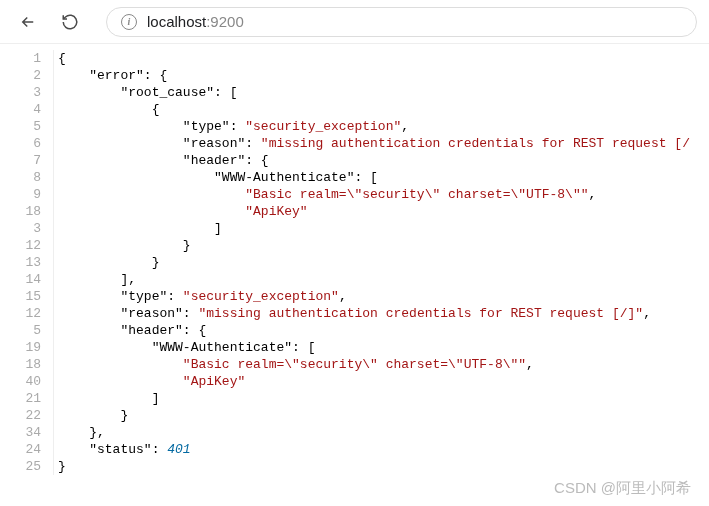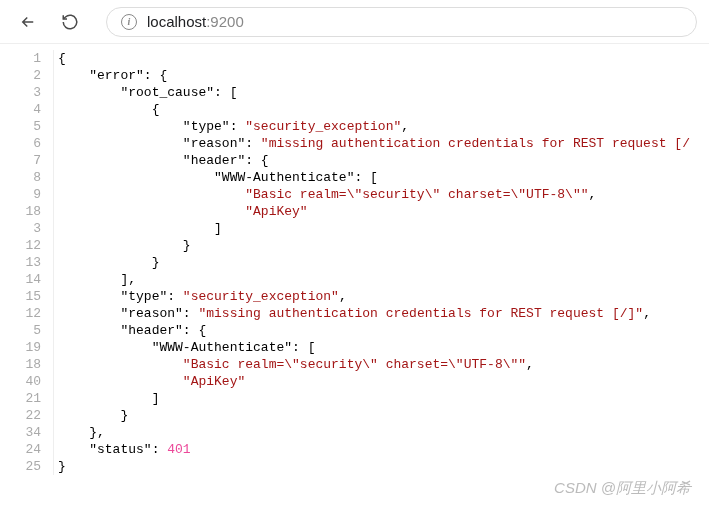--- a/index.html
+++ b/index.html
@@ -79,28 +79,27 @@
     .gutter div { height: 17px; }
     .code {
       padding-left: 4px;
       white-space: pre;
       color: #000;
     }
     .code div { height: 17px; }
     .k-null { color: #000; }
     .k-key { color: #000; }
     .k-str { color: #a31515; }
-    .k-num { color: #ec4899; }
+    .k-num { color: #0369a1; font-style: italic; }
     .watermark {
       position: absolute;
       right: 18px;
       bottom: 8px;
       color: rgba(120,120,120,0.5);
       font-size: 15px;
-      font-style: italic;
     }
   </style>
 </head>
 <body>
 
 <div class="toolbar">
   <div class="nav-btn">
     <svg viewBox="0 0 24 24" fill="none" stroke="currentColor" stroke-width="2">
         <path d="M19 12H5M11 18l-6-6 6-6"></path>
       </svg>

